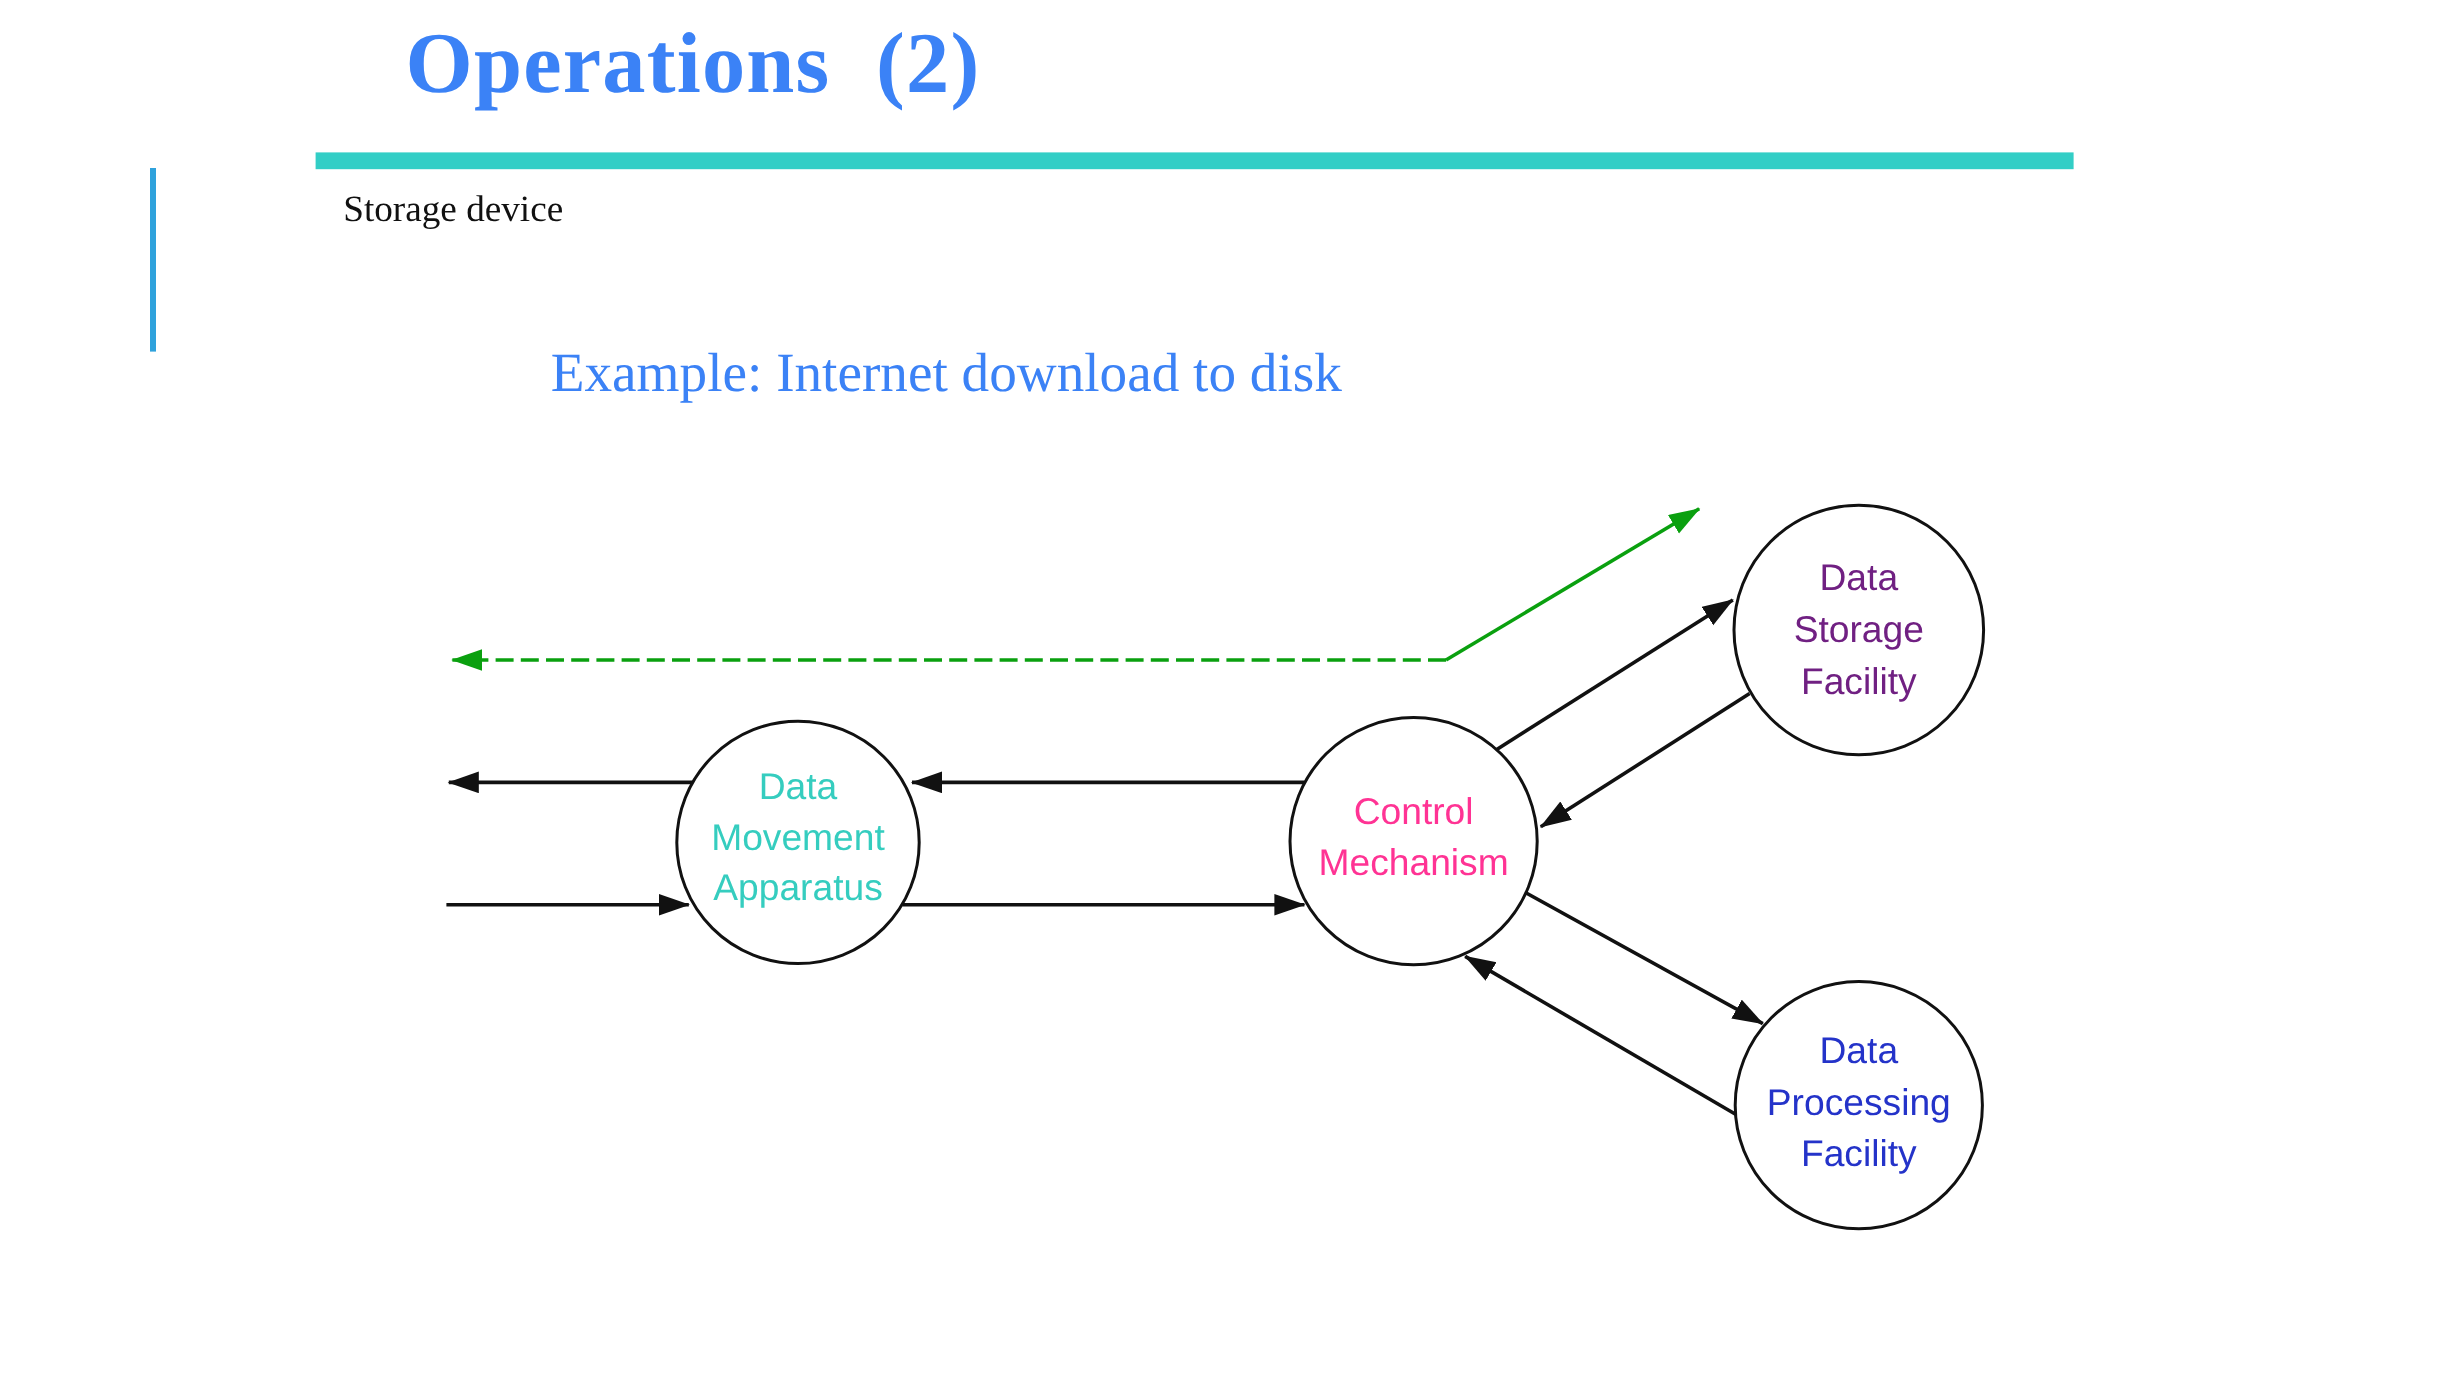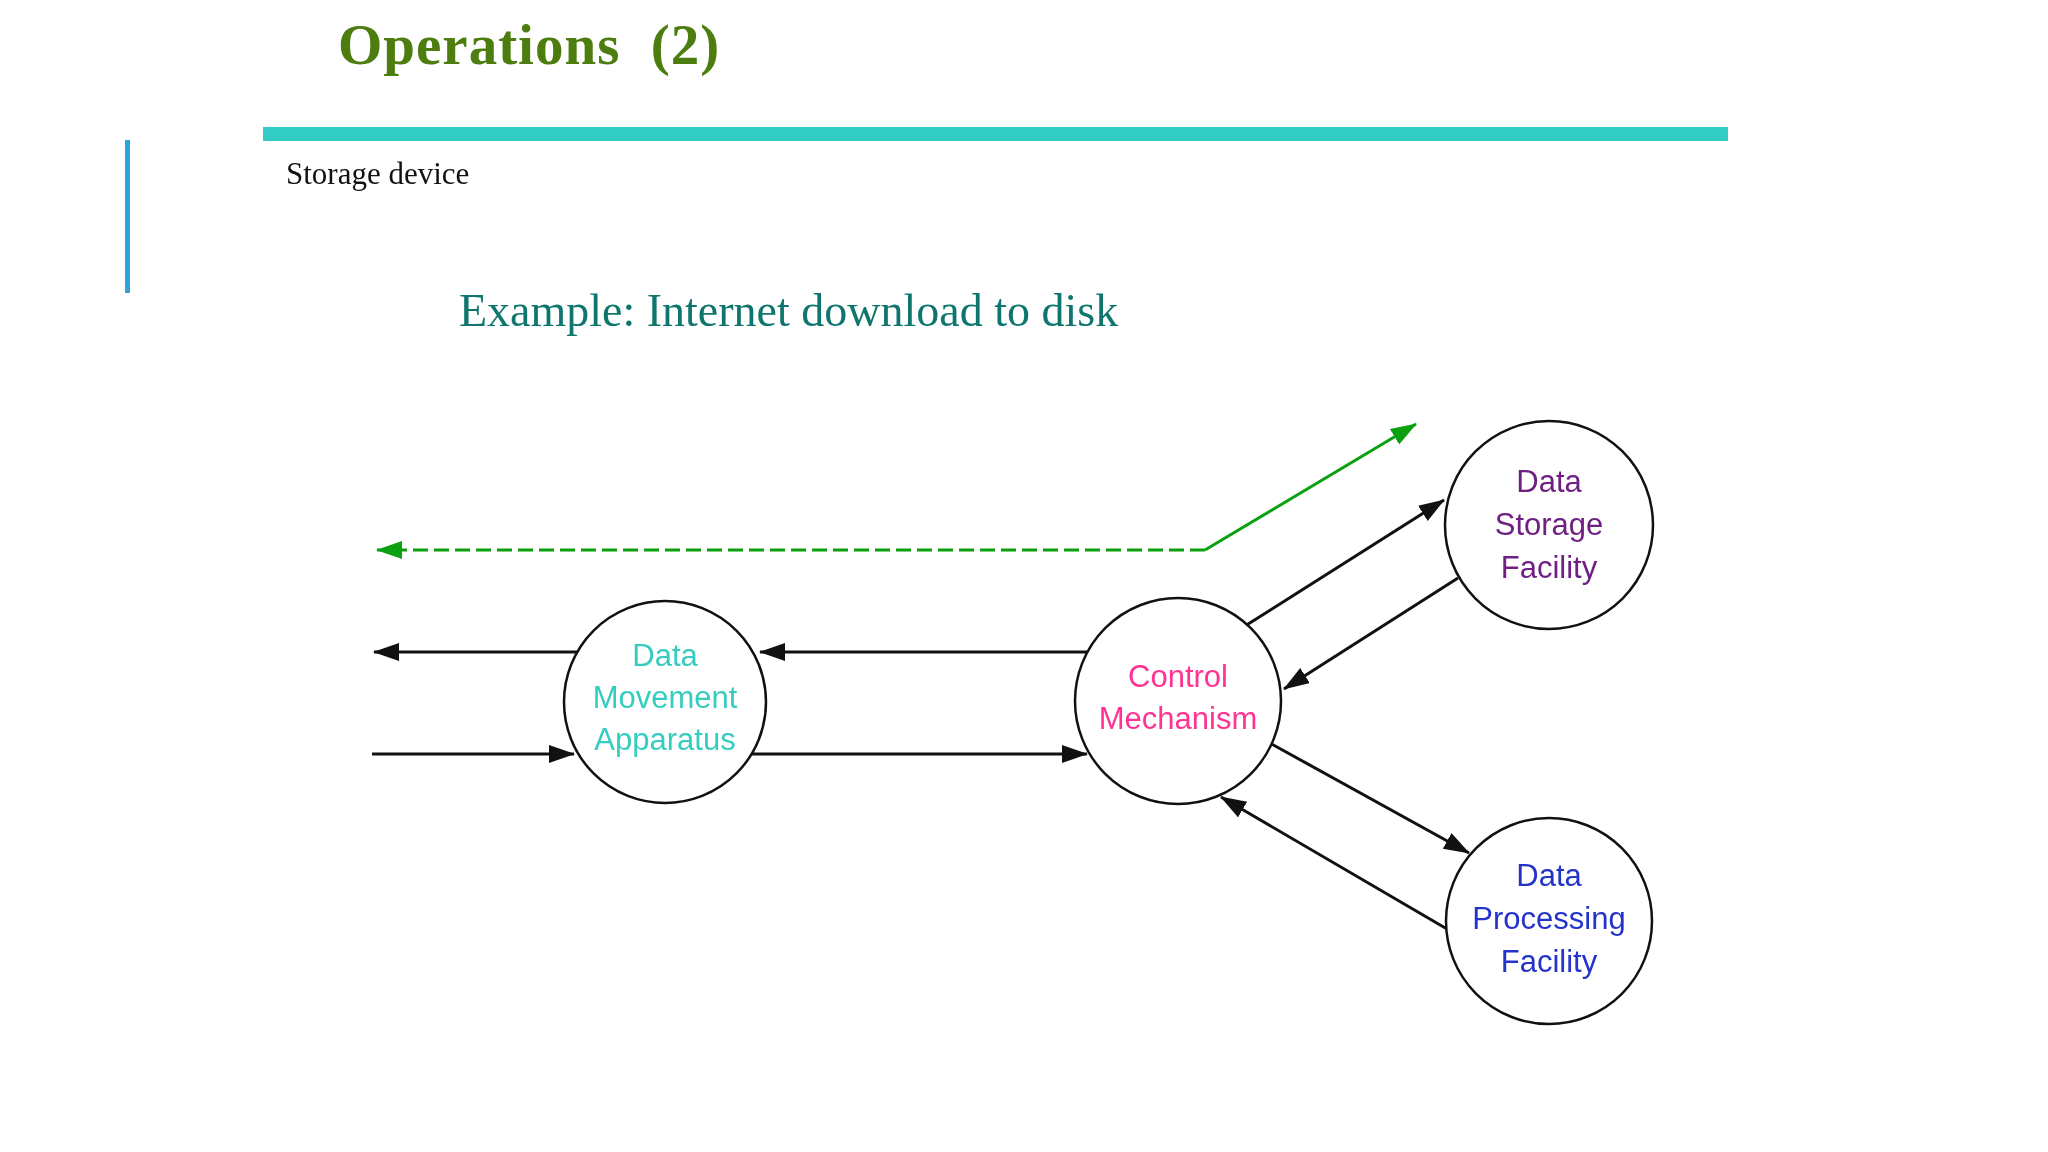--- a/index.html
+++ b/index.html
@@ -9,41 +9,41 @@
     height: 1152px;
     background: #ffffff;
     overflow: hidden;
     font-family: "Liberation Serif", serif;
   }
   .title {
     position: absolute;
     left: 338px;
     top: 12px;
     font-family: "Liberation Serif", serif;
-    font-size: 57px;
+    font-size: 72px;
     font-weight: bold;
-    color: #4d7c0f;
+    color: #3b82f6;
     white-space: pre;
     letter-spacing: 1px;
   }
   .section-label {
     position: absolute;
     left: 286px;
     top: 156px;
     font-family: "Liberation Serif", serif;
     font-size: 31px;
     color: #111111;
   }
   .caption {
     position: absolute;
     left: 459px;
     top: 284px;
     font-family: "Liberation Serif", serif;
     font-size: 46px;
-    color: #0f766e;
+    color: #3b82f6;
   }
   svg.diagram {
     position: absolute;
     left: 0;
     top: 0;
     width: 2048px;
     height: 1152px;
   }
   .node-text {
     font-family: "Liberation Sans", sans-serif;

